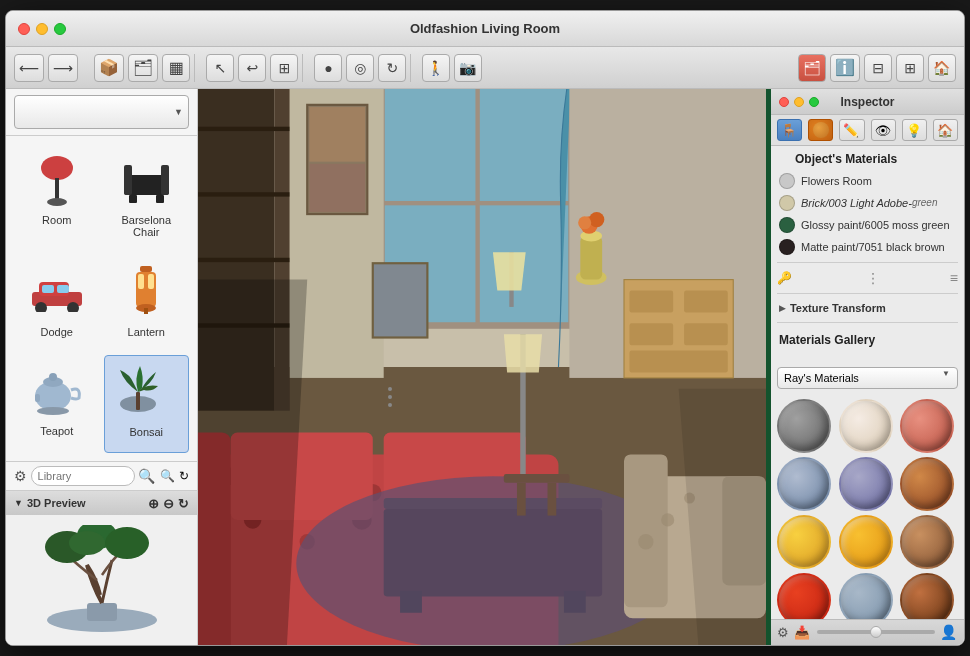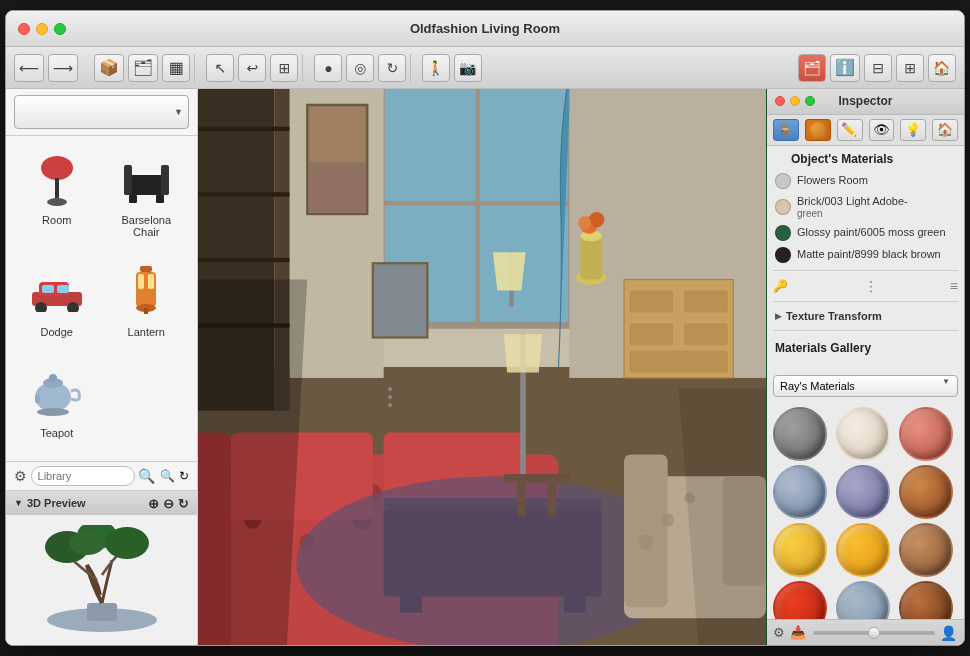--- a/index.html
+++ b/index.html
@@ -236,21 +236,21 @@
       flex-direction: column;
       justify-content: center;
       gap: 3px;
       cursor: col-resize;
     }
     .handle-dot { width: 4px; height: 4px; background: #888; border-radius: 50%; }
     
     .right-panel {
       width: 198px;
       background: #ebebeb;
-      border-left: 1px solid #14532d;
+      border-left: 5px solid #14532d;
       display: flex;
       flex-direction: column;
       overflow: hidden;
     }
     .inspector-title-bar {
       height: 28px;
       background: linear-gradient(to bottom, #e0e0e0, #cccccc);
       border-bottom: 1px solid #bbb;
       display: flex;
       align-items: center;
@@ -563,20 +563,33 @@
               <ellipse cx="26" cy="18" rx="10" ry="5" fill="#90a8c0"></ellipse>
               <circle cx="26" cy="13" r="4" fill="#88a0b8"></circle>
               <path d="M44,26 Q54,22 52,34 Q50,36 44,34" fill="none" stroke="#a0b8d0" stroke-width="3"></path>
               <rect x="8" y="30" width="5" height="8" rx="2" fill="#90a8c0"></rect>
               <ellipse cx="26" cy="47" rx="16" ry="4" fill="#8898a8"></ellipse>
             </svg>
           </div>
           <span class="object-label">Teapot</span>
         </div>
 
+        <div class="object-item selected">
+          <div class="object-icon">
+            <svg width="60" height="60" viewBox="0 0 60 60">
+              <ellipse cx="22" cy="42" rx="18" ry="8" fill="#8090a0"></ellipse>
+              <rect x="20" y="30" width="4" height="18" rx="1" fill="#5a4030"></rect>
+              <path d="M22,30 Q8,20 4,8 Q14,12 18,22" fill="#2a6030"></path>
+              <path d="M22,30 Q18,16 24,4 Q28,14 26,26" fill="#2a7030"></path>
+              <path d="M22,30 Q36,22 40,10 Q32,16 26,26" fill="#2a6030"></path>
+              <path d="M22,30 Q28,22 42,24 Q36,30 28,28" fill="#306028"></path>
+            </svg>
+          </div>
+          <span class="object-label">Bonsai</span>
+        </div>
       </div>
 
       <div class="search-area">
         <span class="search-gear">⚙</span>
         <div class="search-input-wrapper">
           <input type="text" placeholder="Library" style="">
         </div>
         <span style="font-size:14px;cursor:pointer;">🔍</span>
         <span style="font-size:12px;cursor:pointer;">🔍</span>
         <span style="font-size:12px;cursor:pointer;">↻</span>
@@ -745,34 +758,34 @@
 
       <div class="materials-list">
 
         <div class="material-item">
           <div class="material-swatch" style="background:#c8c8c8;"></div>
           <span class="material-name">Flowers Room</span>
         </div>
 
         <div class="material-item">
           <div class="material-swatch" style="background:#d0c8a8;"></div>
-          <div style="display:flex;flex-direction:column;">
+          <div style="display:flex;flex-direction:row;font-style:italic;">
             <span class="material-name">Brick/003 Light Adobe-</span>
             <span class="material-subname">green</span>
           </div>
         </div>
 
         <div class="material-item">
           <div class="material-swatch" style="background:#2a6040;"></div>
           <span class="material-name">Glossy paint/6005 moss green</span>
         </div>
 
         <div class="material-item">
           <div class="material-swatch" style="background:#282020;"></div>
-          <span class="material-name">Matte paint/8999 black brown</span>
+          <span class="material-name">Matte paint/7051 black brown</span>
         </div>
       </div>
 
       <div class="divider-line"></div>
 
       <div class="texture-row">
         <span class="texture-icon">🔑</span>
         <div class="texture-dots">⋮</div>
         <div class="texture-dots" style="margin-left:auto;">≡</div>
       </div>

